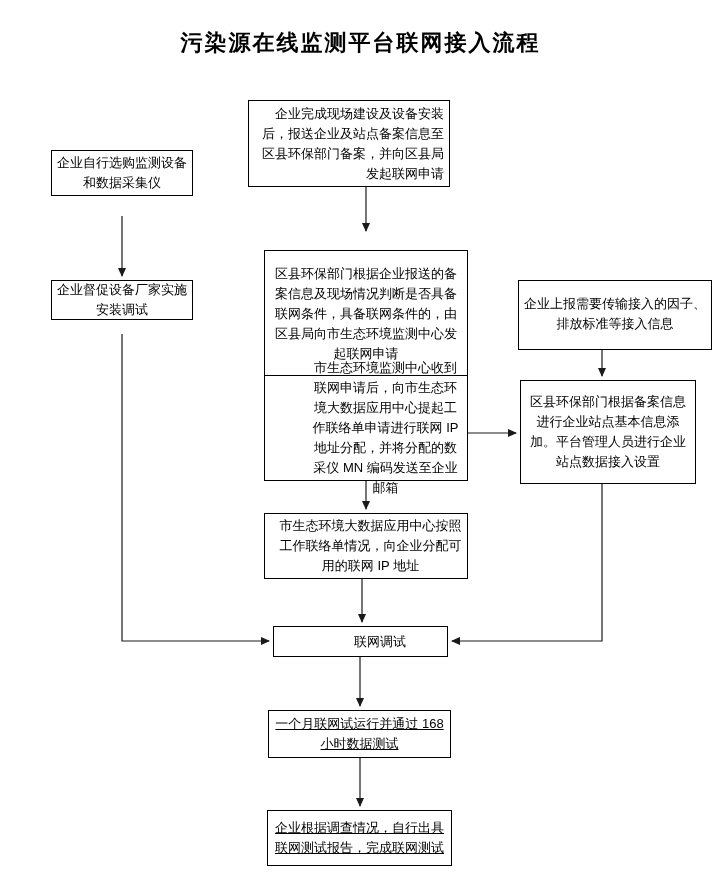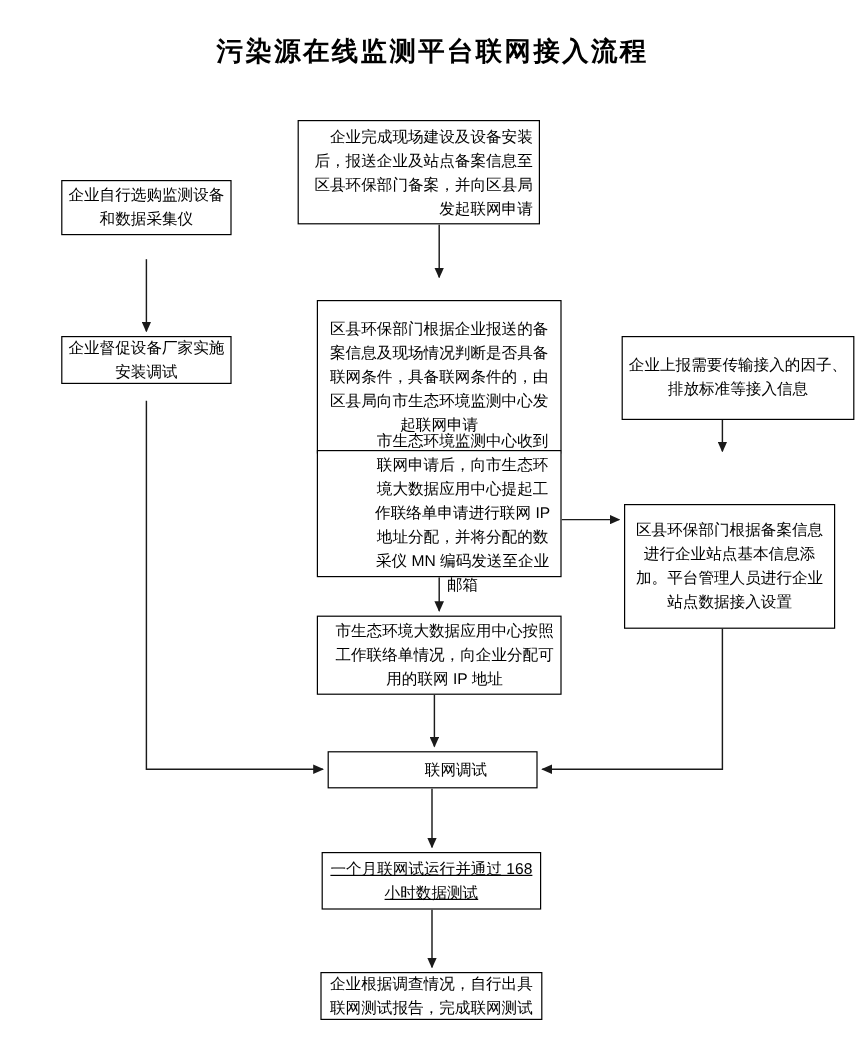--- a/index.html
+++ b/index.html
@@ -99,25 +99,25 @@
   </div>
 
   <div class="box" style="left:273px; top:626px; width:175px; height:31px;padding-left:44px;">
     <span>联网调试</span>
   </div>
 
   <div class="box" style="left:268px; top:710px; width:183px; height:48px;text-decoration:underline;">
     <span>一个月联网试运行并通过 168 小时数据测试</span>
   </div>
 
-  <div class="box" style="left:267px; top:810px; width:185px; height:40px;">
+  <div class="box" style="left:267px; top:810px; width:185px; height:56px;text-decoration:underline;">
     <span>企业根据调查情况，自行出具联网测试报告，完成联网测试</span>
   </div>
 
   <div class="box" style="left:518px; top:280px; width:194px; height:70px;font-family:Liberation Mono, monospace;">
     <span>企业上报需要传输接入的因子、排放标准等接入信息</span>
   </div>
 
-  <div class="box" style="left:520px; top:380px; width:176px; height:104px;margin-top:40px;">
+  <div class="box" style="left:520px; top:380px; width:176px; height:104px;">
     <span>区县环保部门根据备案信息进行企业站点基本信息添加。平台管理人员进行企业站点数据接入设置</span>
   </div>
 
 </div>
 
 </body></html>

